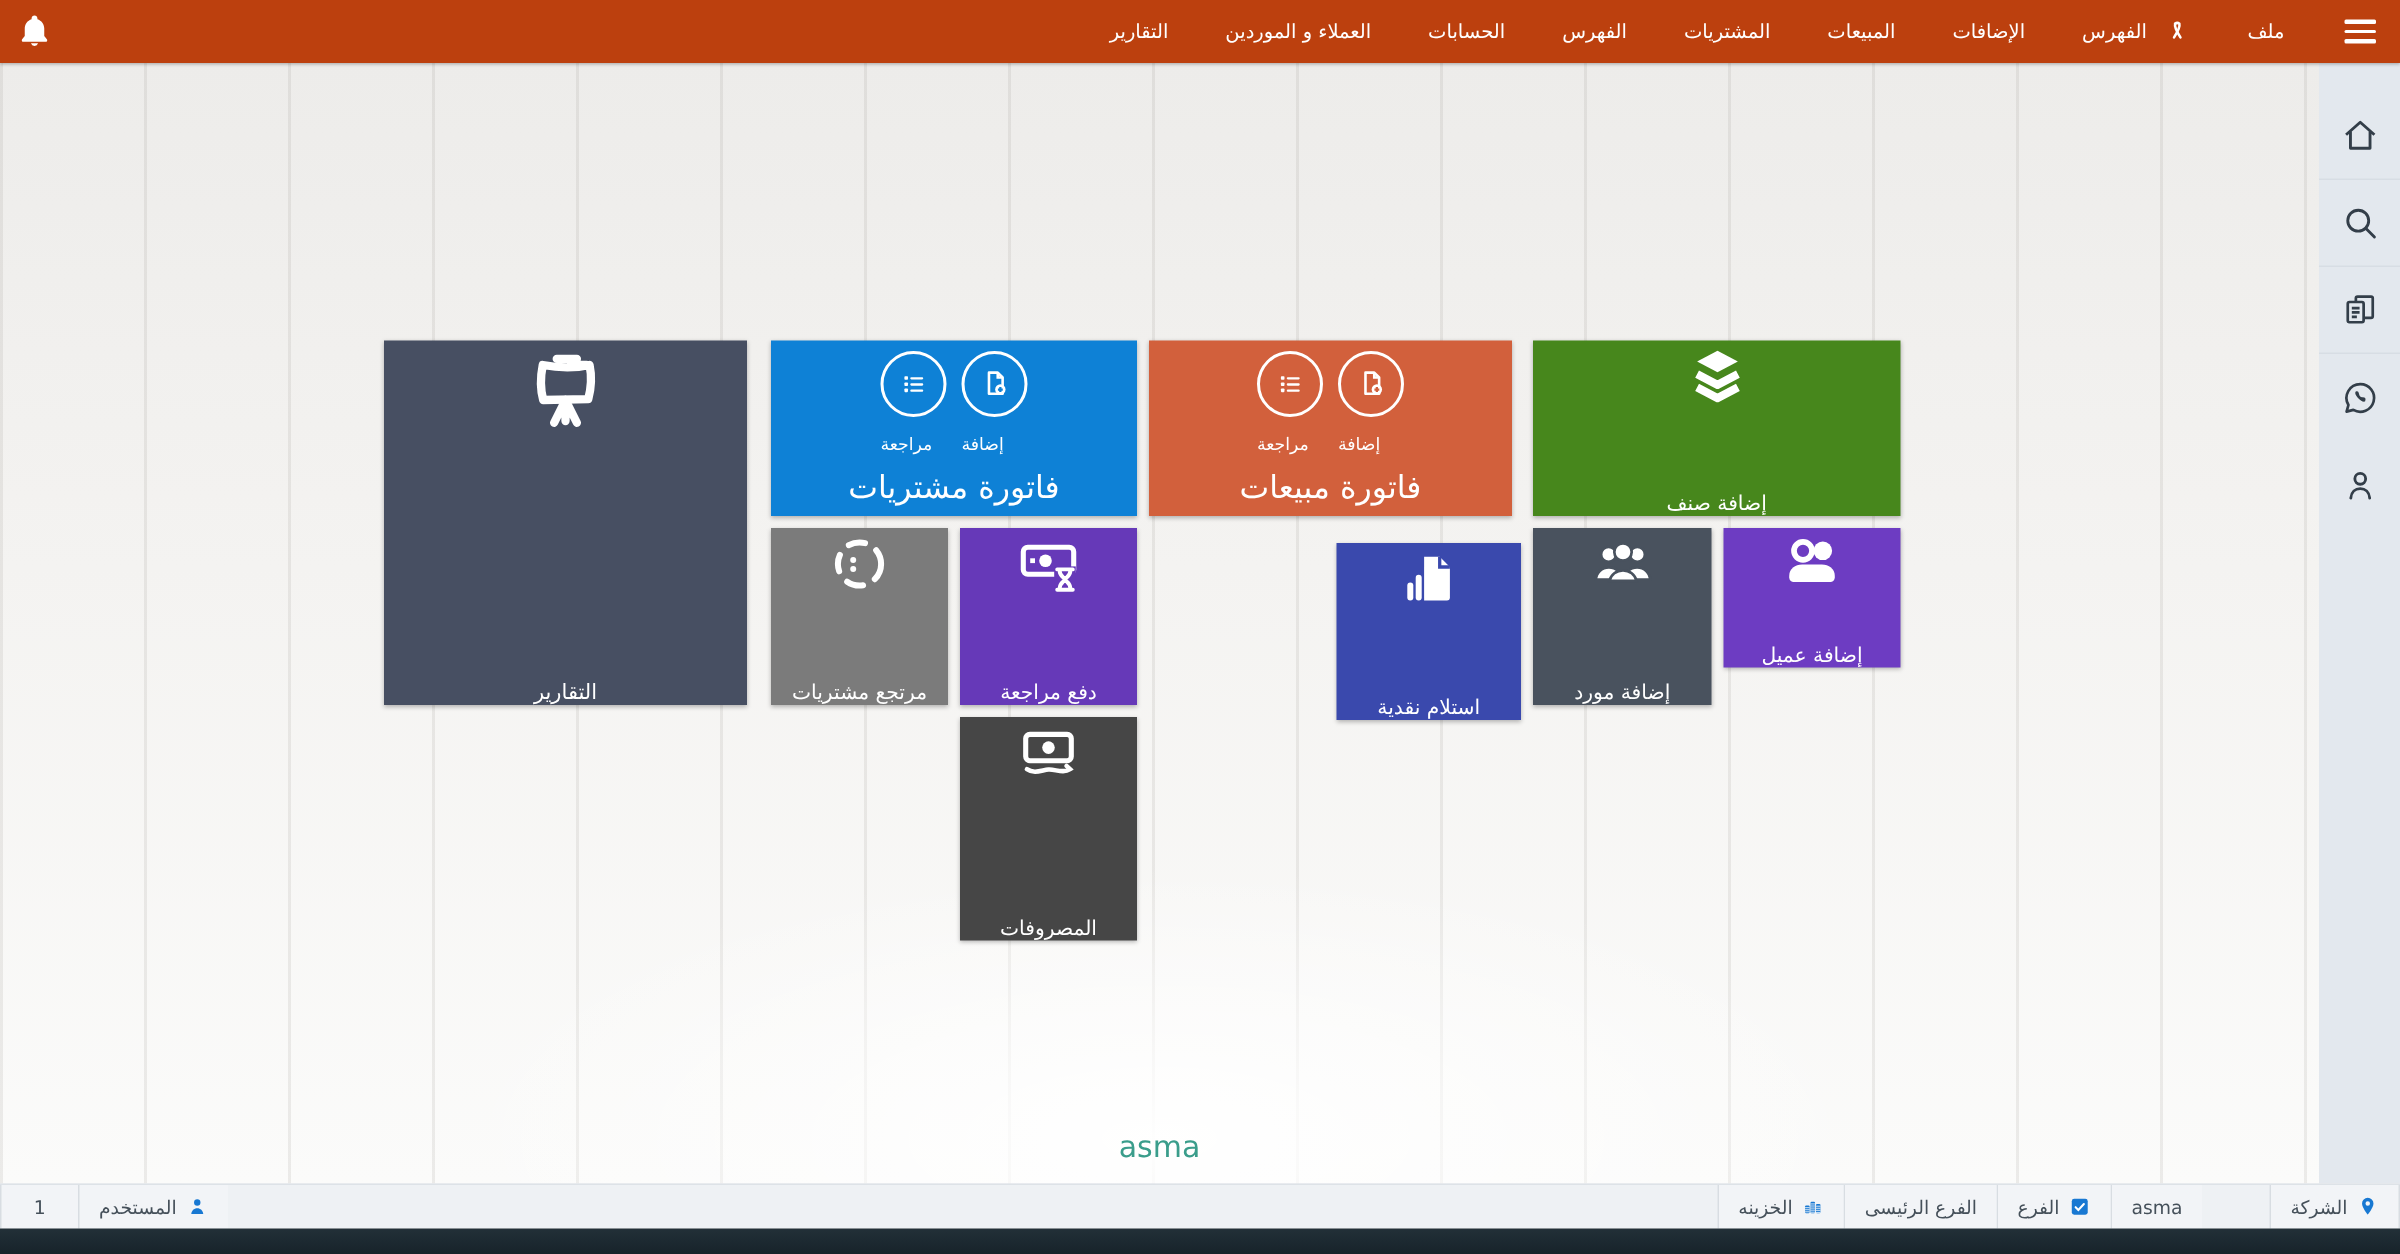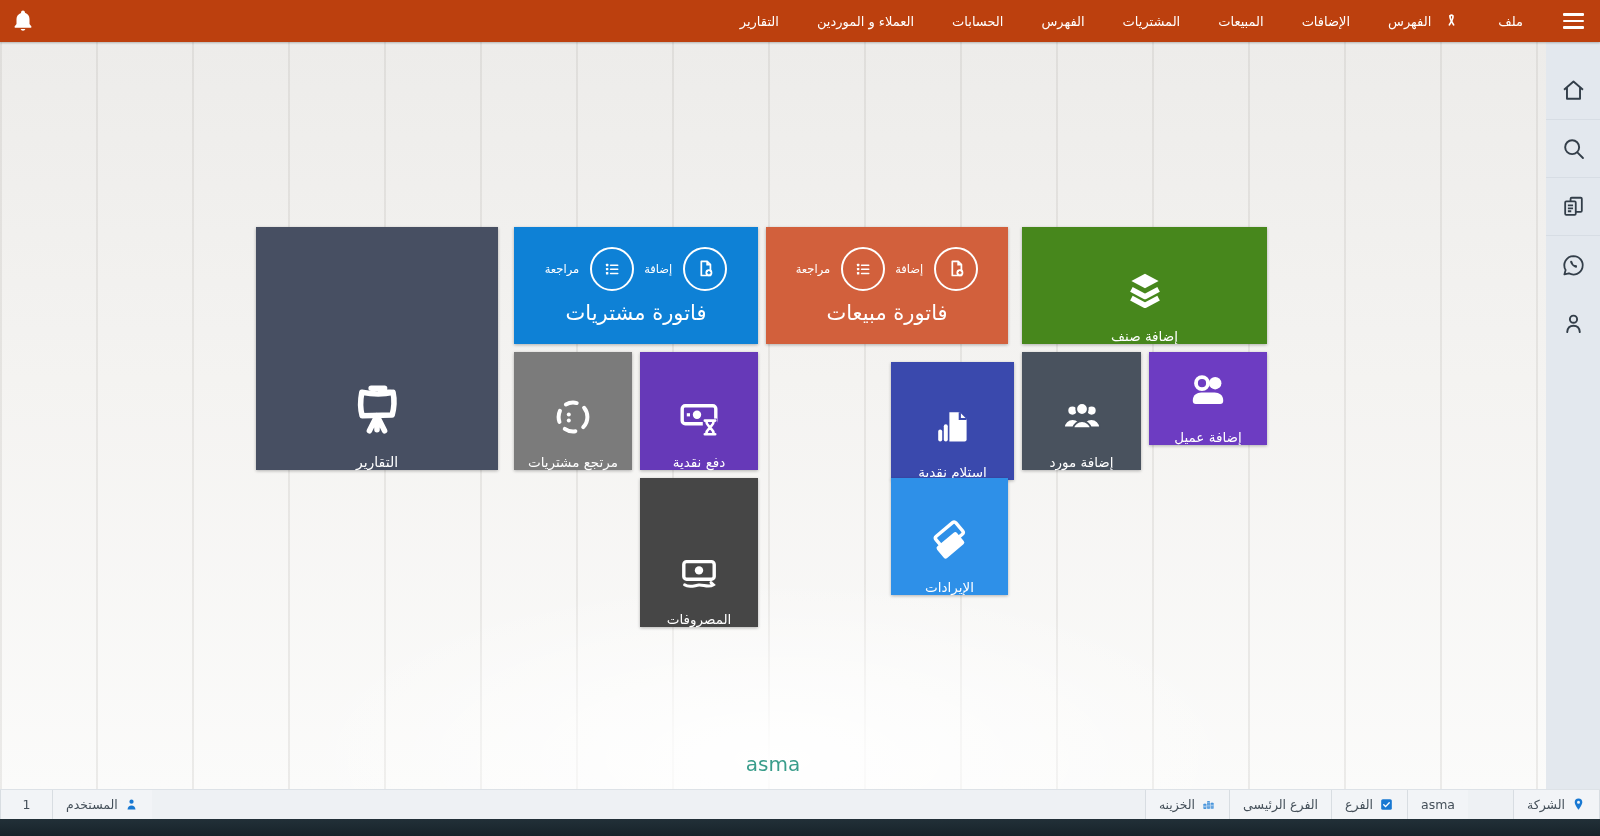--- a/index.html
+++ b/index.html
@@ -28,29 +28,29 @@
 
   
   .canvas { position:absolute; top:42px; left:0; right:54px; bottom:47px; overflow:hidden;
     background:
       radial-gradient(ellipse 700px 260px at 50% 96%, rgba(255,255,255,.95), rgba(255,255,255,0) 70%),
       repeating-linear-gradient(90deg, rgba(140,135,128,.14) 0 2px, rgba(255,255,255,0) 2px 96px),
       linear-gradient(180deg, #edecea 0%, #f4f3f1 45%, #fbfbfa 100%);
   }
 
   
-  .tile { position:absolute; display:flex; flex-direction:column; align-items:center; justify-content:flex-end;
+  .tile { position:absolute; display:flex; flex-direction:column; align-items:center; justify-content:space-between;
           color:#fff; cursor:pointer; box-shadow:0 1px 3px rgba(0,0,0,.28); }
   .t-label { font-size:13.5px; margin-top:9px; white-space:nowrap; }
   .tile.reports .t-icon svg { width:70px; height:70px; }
   .tile.reports .t-label { font-size:14px; margin-top:4px; }
   .small .t-icon svg { width:48px; height:48px; }
   .big { justify-content:center; }
   .pairs { display:flex; direction:rtl; gap:10px; }
-  .pair { display:flex; flex-direction:row; align-items:center; gap:11px; }
+  .pair { display:flex; flex-direction:column; align-items:flex-end; gap:11px; }
   .circle { width:44px; height:44px; border:2px solid #fff; border-radius:50%;
             display:flex; align-items:center; justify-content:center; }
   .circle svg { width:26px; height:26px; }
   .c-label { font-size:11.5px; }
   .t-title { font-size:21px; margin-top:10px; }
 
   
   .footer-note { position:absolute; left:0; right:0; top:710px; text-align:center;
                  color:#3a9d8b; font-size:20px; }
 
@@ -237,21 +237,21 @@
           <rect x="3.6" y="6.4" width="16.8" height="9" rx="1.5" fill="none" stroke="#fff" stroke-width="1.7"></rect>
           <circle cx="11" cy="10.9" r="2.1" fill="#fff"></circle>
           <rect x="5.9" y="10.1" width="1.6" height="1.6" fill="#fff"></rect>
           <rect x="13.9" y="12.8" width="7.2" height="8.4" fill="currentColor"></rect>
           <g stroke="#fff" stroke-width="1.3" fill="none" stroke-linecap="round">
             <path d="M14.9 13.8h5.2M14.9 20.6h5.2"></path>
             <path d="M15.7 14.1c0 1.9 1.1 2.1 1.8 3 .7-.9 1.8-1.1 1.8-3M15.7 20.3c0-1.9 1.1-2.1 1.8-3 .7.9 1.8 1.1 1.8 3"></path>
           </g>
         </svg>
       </span>
-      <span class="t-label">دفع نقدية</span>
+      <span class="t-label">دفع مراجعة</span>
     </div>
 
 
     <div class="tile small" style="left:891px;top:320px;width:123px;height:118px;background:#3a49ad">
       <span class="t-icon">
         <svg viewBox="0 0 24 24" style="color:#3a49ad">
           <path d="M10.2 4.6h5.2l3.4 3.4v10.2a1 1 0 0 1-1 1h-7.6z" fill="#fff"></path>
           <path d="M15.4 4.6v3.4h3.4" fill="none" stroke="currentColor" stroke-width="1.1"></path>
           <rect x="7.4" y="10.6" width="2" height="8.6" rx="1" fill="#fff"></rect>
           <rect x="4.6" y="13.2" width="2" height="6" rx="1" fill="#fff"></rect>
@@ -291,31 +291,20 @@
       <span class="t-icon">
         <svg viewBox="0 0 24 24" fill="none" stroke="#fff" stroke-width="1.7" stroke-linecap="round">
           <rect x="4.4" y="5.8" width="15.2" height="8.8" rx="1.4"></rect>
           <circle cx="12" cy="10.2" r="2.1" fill="#fff" stroke="none"></circle>
           <path d="M4.8 17.4c2.4 1.7 5 .3 7.2.1s4.8 1.5 7.2-.1l-1.2-1.1" stroke-width="1.5"></path>
         </svg>
       </span>
       <span class="t-label">المصروفات</span>
     </div>
 
-    <div class="tile small" style="left:891px;top:436px;width:117px;height:117px;background:#2e90e8">
-      <span class="t-icon">
-        <svg viewBox="0 0 24 24">
-          <g transform="rotate(-40 12 12)">
-            <rect x="4.6" y="9.6" width="13" height="7.6" rx="1.2" fill="#fff"></rect>
-            <rect x="7.4" y="5.4" width="13" height="7.6" rx="1.2" fill="none" stroke="#fff" stroke-width="1.7"></rect>
-          </g>
-        </svg>
-      </span>
-      <span class="t-label">الإيرادات</span>
-    </div>
 
     <div class="footer-note">asma</div>
   </main>
 
   <footer class="statusbar">
     <div class="status-group rt">
       <div class="cell">
         <svg viewBox="0 0 24 24">
             <path fill="#1878d2" d="M12 2.4a6.1 6.1 0 0 0-6.1 6.1C5.9 12.9 12 20.4 12 20.4s6.1-7.5 6.1-11.9A6.1 6.1 0 0 0 12 2.4zm0 8.5a2.4 2.4 0 1 1 0-4.8 2.4 2.4 0 0 1 0 4.8z"></path>
           </svg>

